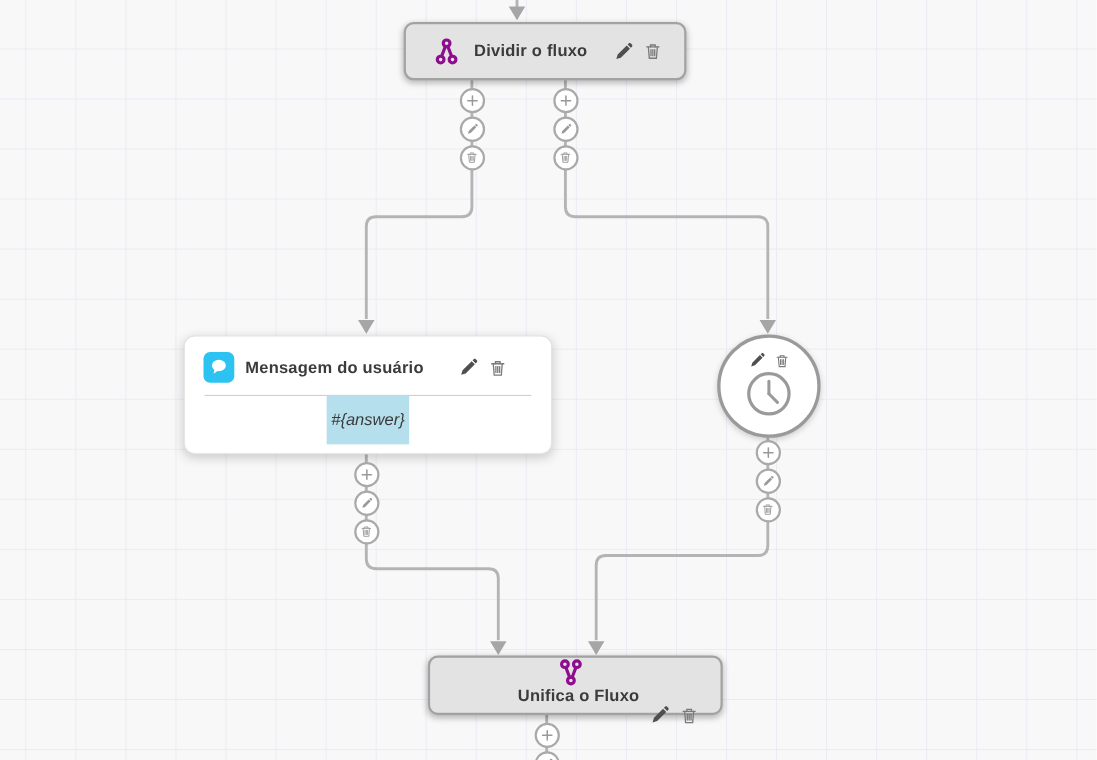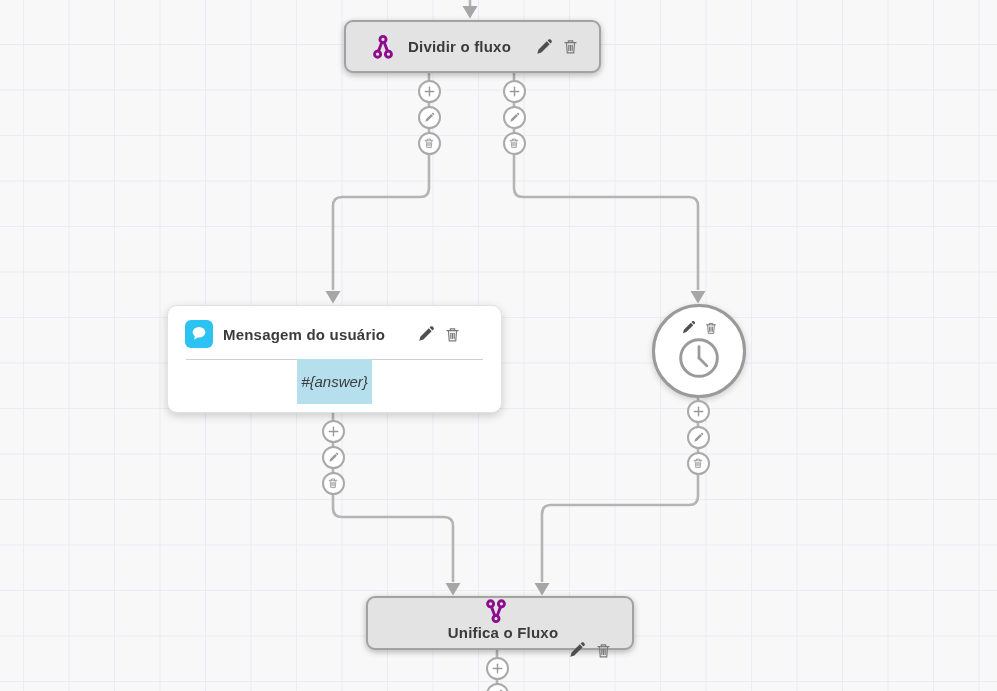--- a/index.html
+++ b/index.html
@@ -20,20 +20,21 @@
   svg.wires{position:absolute;left:0;top:0;z-index:1;}
 
   
   .node{position:absolute;z-index:2;box-sizing:border-box;display:flex;align-items:center;}
   .node-gray{
     background:#e3e3e3;
     border:2px solid #a2a2a2;
     border-radius:9px;
     box-shadow:0 2px 6px rgba(0,0,0,.28);
     padding:0 20px 0 26px;
+    margin-left:23px;
   }
   .node-white{
     background:#ffffff;
     border:1px solid #e2e2e2;
     border-radius:10px;
     box-shadow:0 3px 10px rgba(0,0,0,.18);
     flex-direction:column;
     align-items:stretch;
   }
   .node-title{

